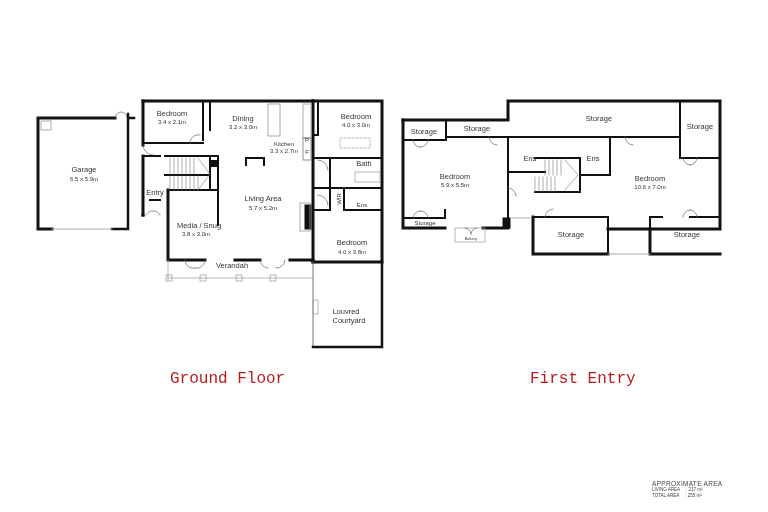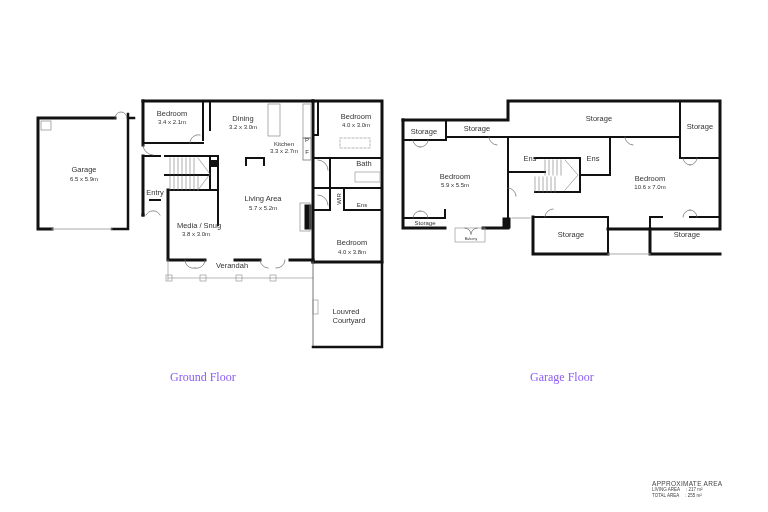--- a/index.html
+++ b/index.html
@@ -1,21 +1,21 @@
 <!DOCTYPE html>
 <html><head>
 <meta charset="utf-8">
 <style>
   html, body { margin:0; padding:0; background:#ffffff; }
   body { width:768px; height:512px; position:relative; overflow:hidden; font-family:"Liberation Sans", sans-serif; color:#222; }
   svg#plan { position:absolute; left:0; top:0; }
   .lbl { font-family:"Liberation Sans", sans-serif; font-size:7.5px; fill:#333; text-anchor:middle; }
   .sm { font-size:6px; }
   .tiny { font-size:3.5px; }
-  .floor-title { position:absolute; font-size:12px; color:#8b5cf6; font-family:Liberation Serif, serif; }
+  .floor-title { position:absolute; font-size:16px; color:#b91c1c; font-family:Liberation Mono, monospace; }
   .area-box { position:absolute; left:652px; top:480px; font-family:"Liberation Sans", sans-serif; color:#444; }
   .area-head { font-size:6.5px; letter-spacing:0.3px; }
   .area-row { font-size:4.5px; line-height:6px; display:flex; gap:6px; }
 </style>
 </head>
 <body>
 
 <svg id="plan" width="768" height="512" viewBox="0 0 768 512">
   <g stroke="#111" fill="none" stroke-linecap="square">
 
@@ -180,21 +180,21 @@
   <text class="lbl sm" x="455" y="187">5.9 x 5.5m</text>
   <text class="lbl" x="650" y="181">Bedroom</text>
   <text class="lbl sm" x="650" y="189">10.6 x 7.0m</text>
   <text class="lbl sm" x="425" y="225">Storage</text>
   <text class="lbl" x="571" y="237">Storage</text>
   <text class="lbl" x="687" y="237">Storage</text>
   <text class="lbl tiny" x="471" y="240">Balcony</text>
 </svg>
 
 <div class="floor-title" style="left:170px; top:370px;">Ground Floor</div>
-<div class="floor-title" style="left:530px; top:370px;">Garage Floor</div>
+<div class="floor-title" style="left:530px; top:370px;">First Entry</div>
 
 <div class="area-box">
   <div class="area-head">APPROXIMATE AREA</div>
   <div class="area-row">
     <span>LIVING AREA</span>
     <span>: 217 m²</span>
   </div>
   <div class="area-row">
     <span>TOTAL AREA</span>
     <span>: 255 m²</span>

